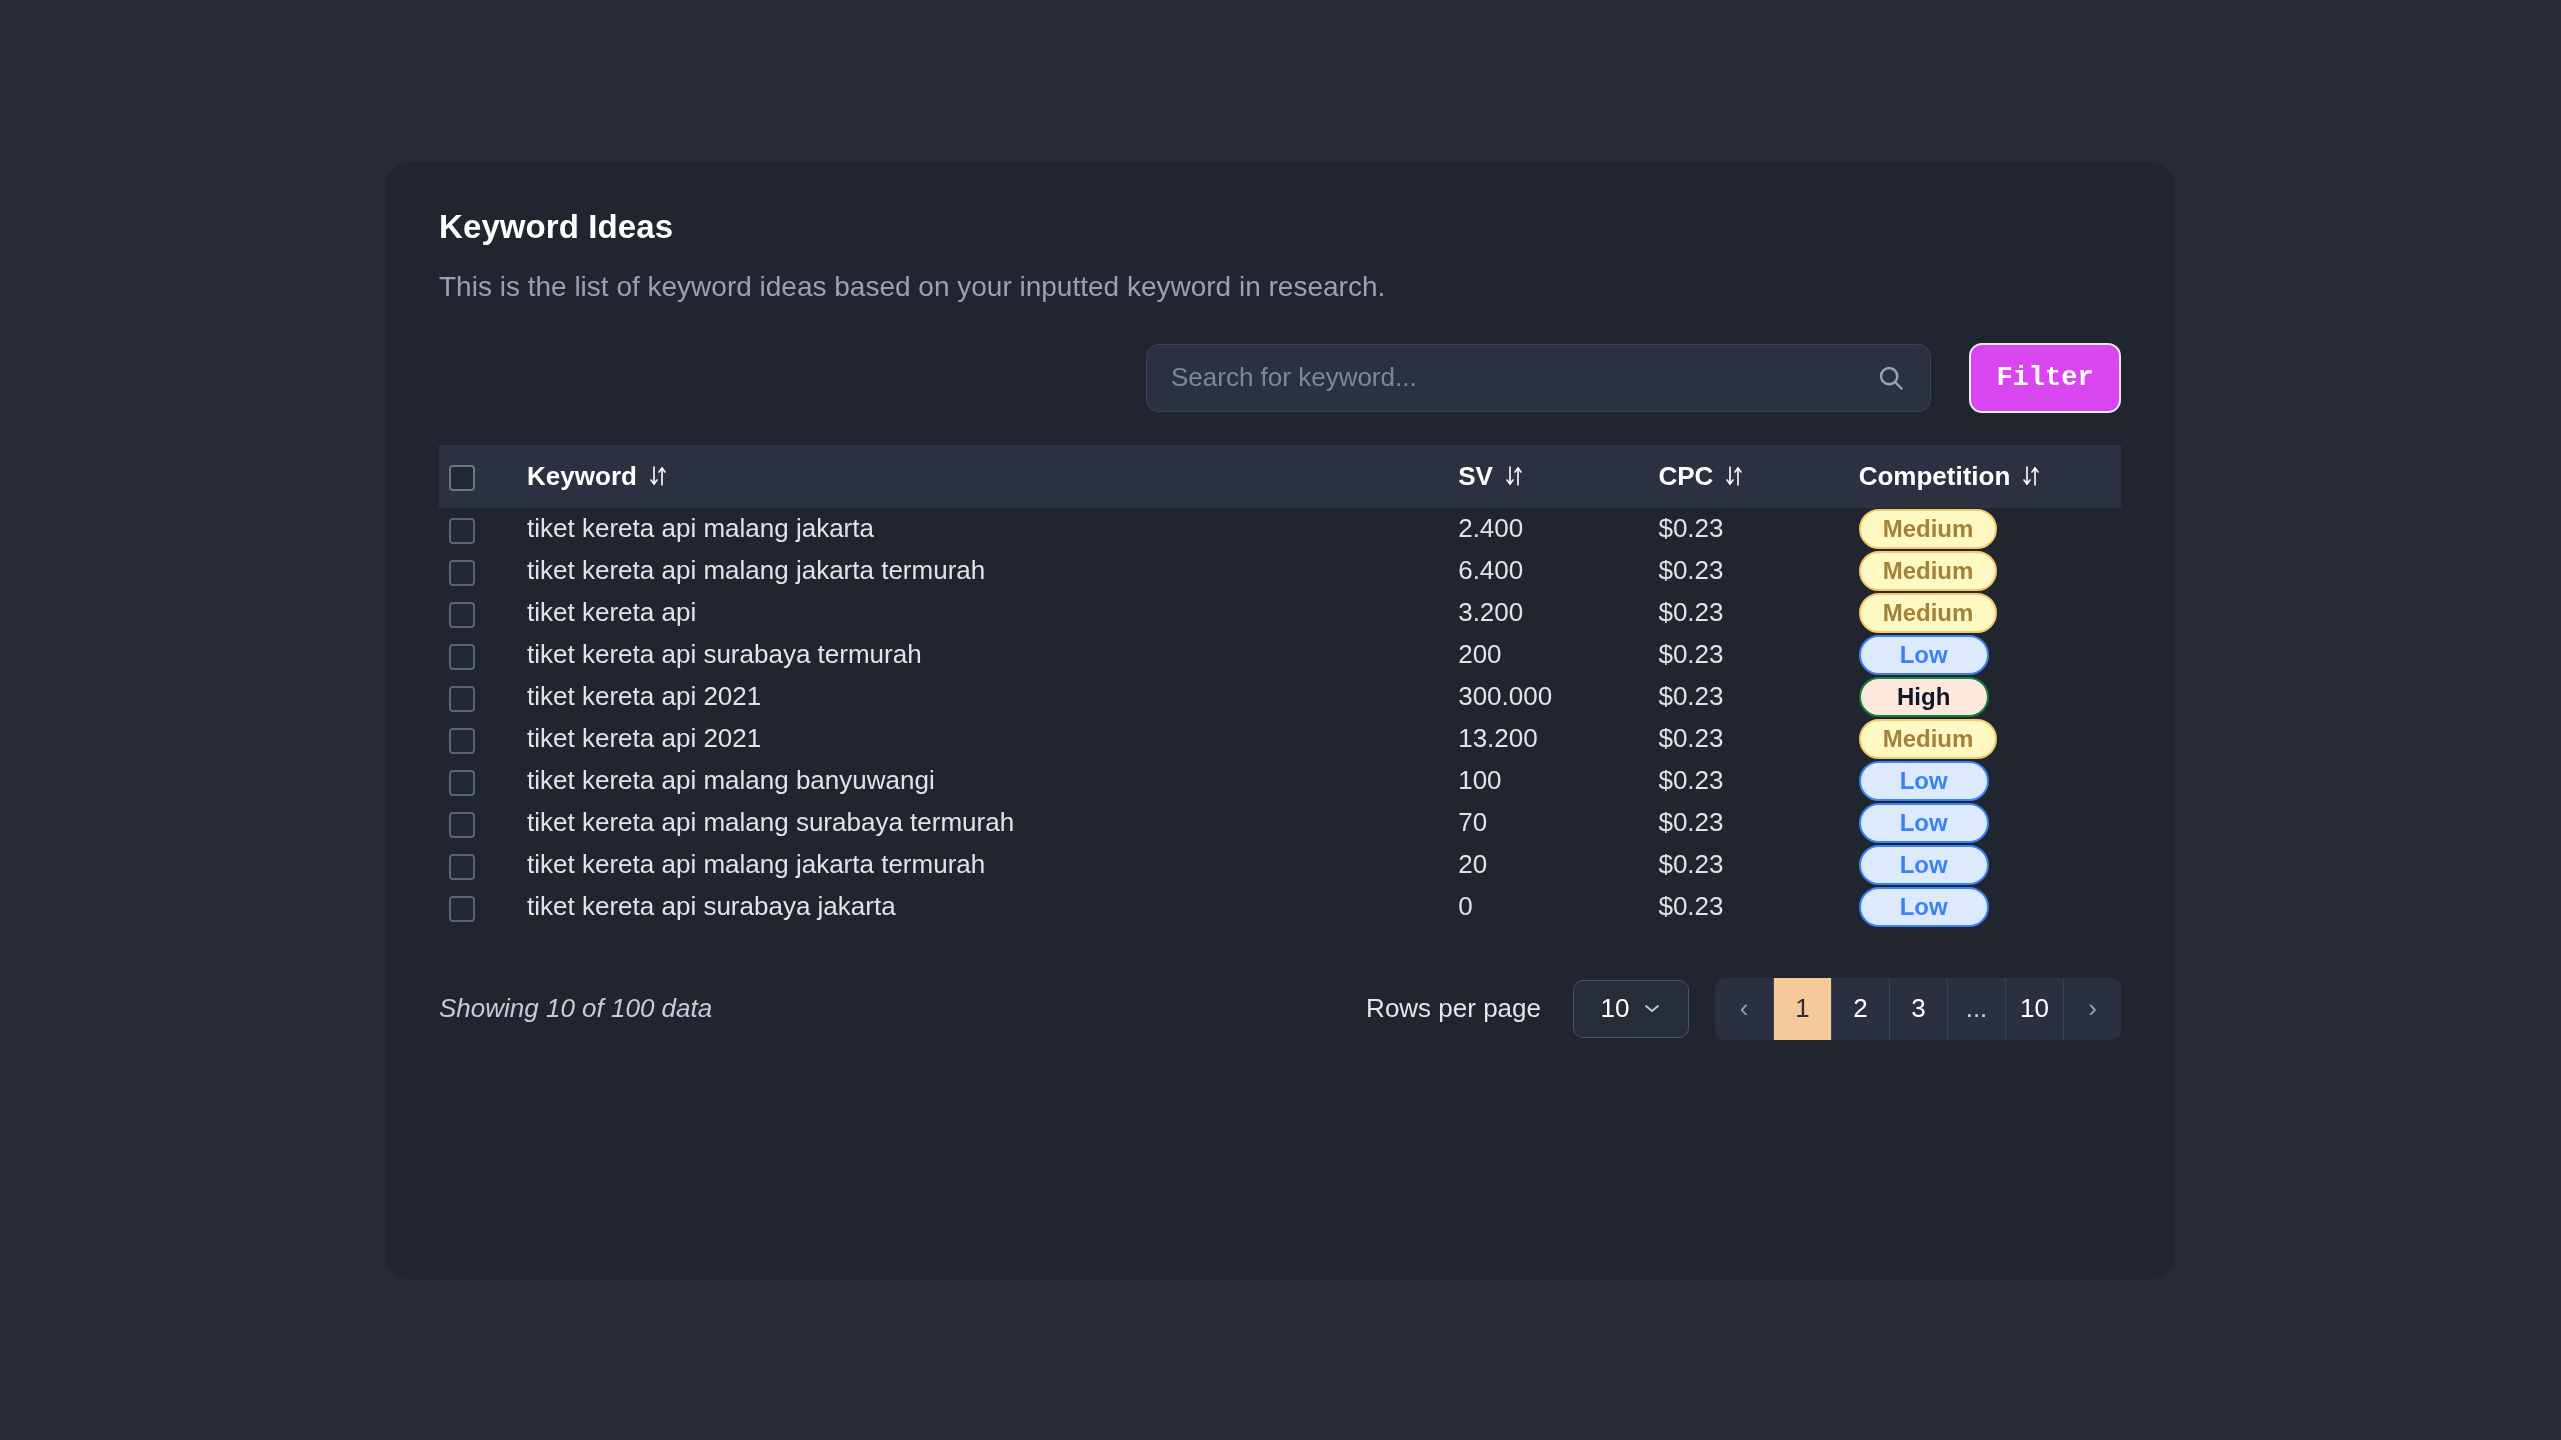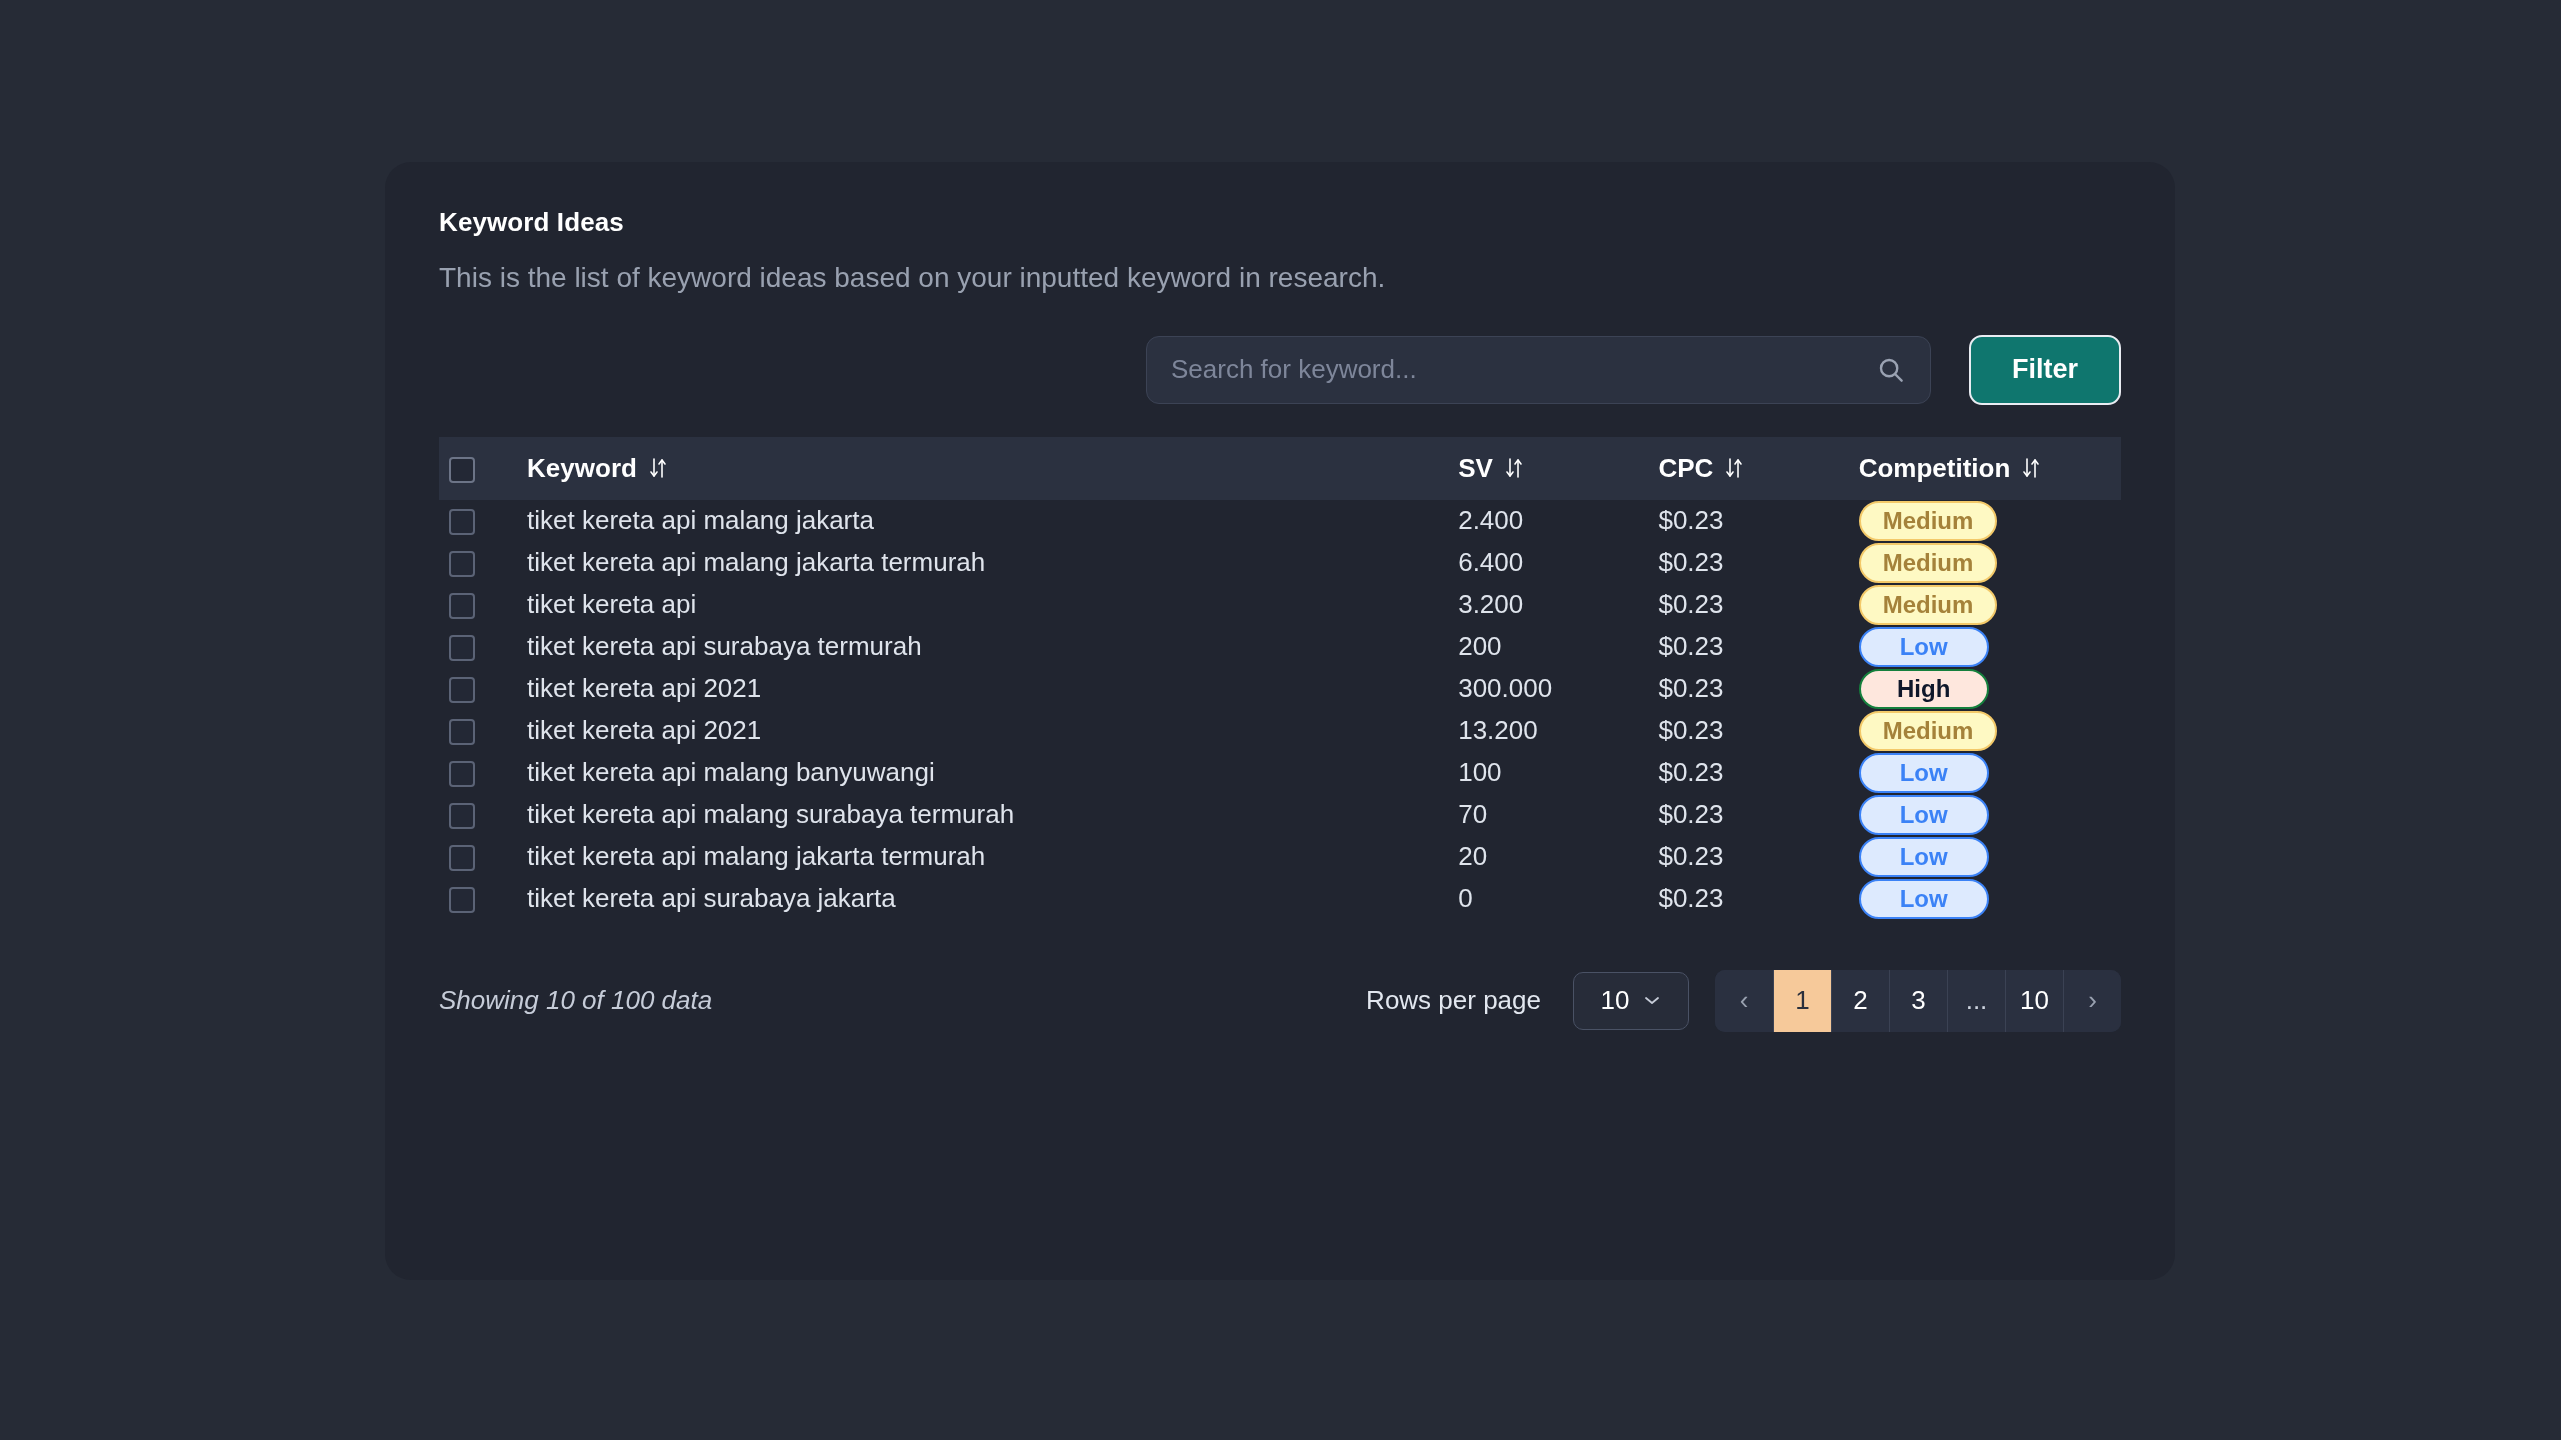--- a/index.html
+++ b/index.html
@@ -28,21 +28,21 @@
     background: #212530;
     border-radius: 26px;
     padding: 0;
   }
 
   .card-header {
     padding: 45px 54px 0 54px;
   }
 
   .card-title {
-    font-size: 26px;
+    font-size: 33px;
     font-weight: bold;
     color: #ffffff;
     letter-spacing: 0.1px;
     line-height: 1.2;
   }
 
   .card-subtitle {
     margin-top: 22px;
     font-size: 28px;
     color: #99a1b0;
@@ -88,27 +88,27 @@
     flex: 0 0 30px;
     display: flex;
     align-items: center;
     justify-content: center;
   }
   .search-icon svg { display: block; }
 
   .filter-button {
     width: 152px;
     height: 70px;
-    background: #0f766e;
+    background: #d946ef;
     border: 2px solid #e9ecf2;
     border-radius: 13px;
     color: #ffffff;
     font-size: 27px;
     font-weight: bold;
-    font-family: Liberation Sans, sans-serif;
+    font-family: Liberation Mono, monospace;
     cursor: pointer;
     display: flex;
     align-items: center;
     justify-content: center;
   }
 
   
   .table-wrap {
     margin-top: 32px;
     padding: 0 54px;

